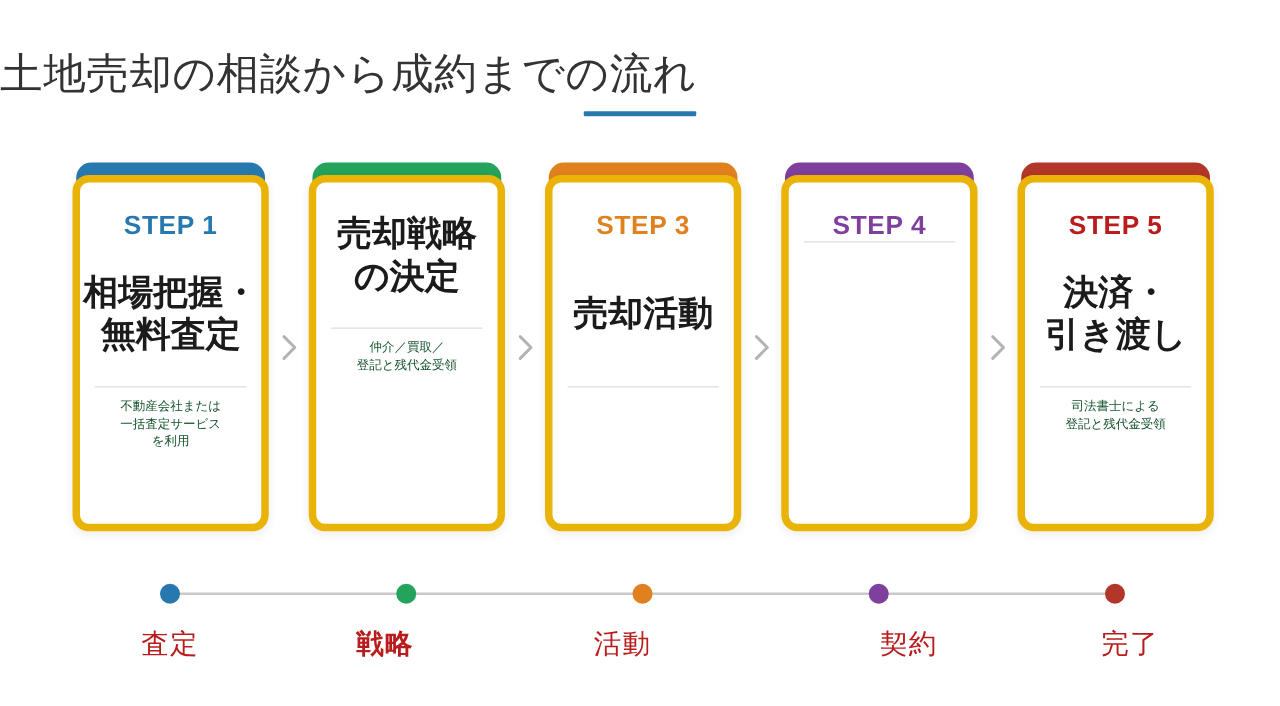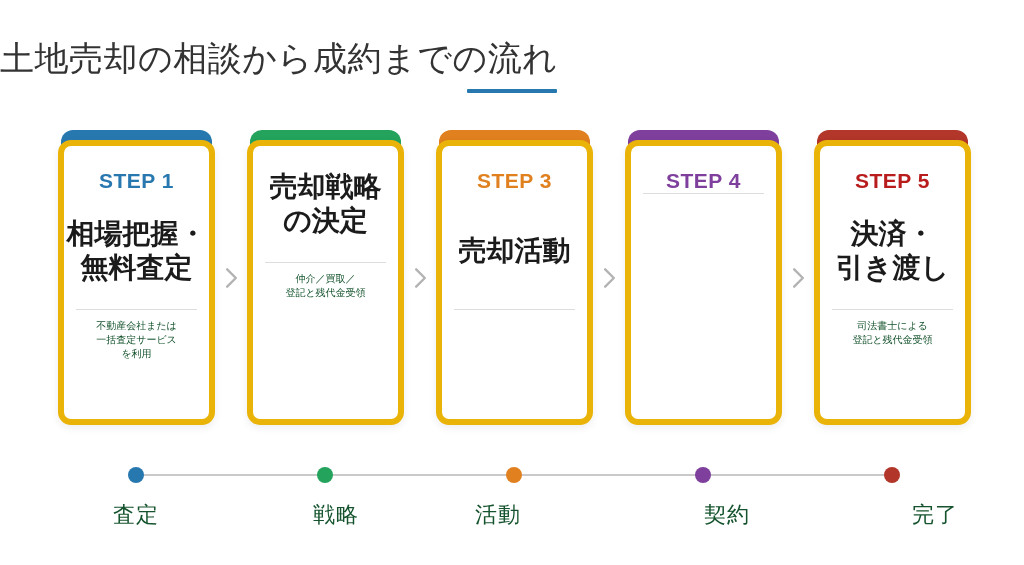--- a/index.html
+++ b/index.html
@@ -122,29 +122,29 @@
   .tl-dot-0 { left: 128px; }
   .tl-dot-1 { left: 317px; }
   .tl-dot-2 { left: 506px; }
   .tl-dot-3 { left: 695px; }
   .tl-dot-4 { left: 884px; }
   .tl-label {
     position: absolute;
     top: 500px;
     transform: translateX(-50%);
     font-size: 22px;
-    color: #14532d;
+    color: #b91c1c;
     letter-spacing: 1px;
     white-space: nowrap;
   }
   .tl-label-0 { left: 136px; }
-  .tl-label-1 { left: 336px; }
+  .tl-label-1 { left: 308px; font-weight: bold; }
   .tl-label-2 { left: 498px; }
   .tl-label-3 { left: 703px; margin-left: 24px; }
-  .tl-label-4 { left: 935px; text-align: center; }
+  .tl-label-4 { left: 904px; text-align: center; }
 </style>
 </head>
 <body>
 
 <div class="stage">
 
   <div class="main-title">土地売却の相談から成約までの流れ</div>
   <div class="title-underline" style="background-color: rgb(40, 120, 176);"></div>
 
   <div class="cards">

